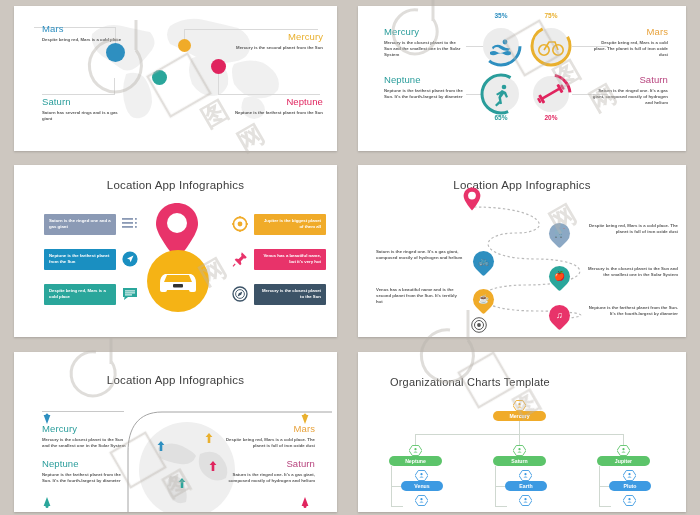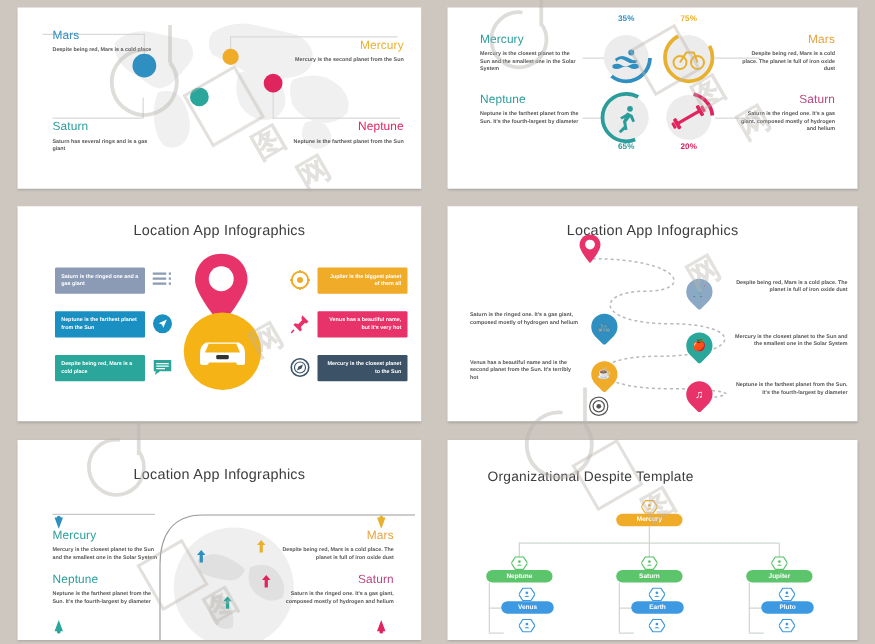--- a/index.html
+++ b/index.html
@@ -401,21 +401,21 @@
     </div>
     <div style="position:absolute;right:28px;top:142px;width:8px;height:11px">
       <svg viewBox="0 0 8 11">
           <path d="M4 0 L0.6 9 H7.4z" fill="#e0245e"></path>
           <circle cx="4" cy="9.4" r="1.5" fill="#e0245e"></circle>
         </svg>
     </div>
   </div>
 
   <div class="slide s6">
-    <div class="ttl ttl-left" style="top:24px;left:32px;right:auto;font-size:11px">Organizational Despite Template</div>
+    <div class="ttl ttl-left" style="top:24px;left:32px;right:auto;font-size:11px">Organizational Charts Template</div>
 
     <svg class="hex" style="left:155px;top:48px" viewBox="0 0 13 11">
       <path d="M3.3.5h6.4l3.3 5-3.3 5H3.3L0 5.5z" fill="#fff" stroke="#f0ab29" stroke-width="0.9"></path>
       <circle cx="6.5" cy="4.2" r="1.1" fill="#f0ab29"></circle>
         <path d="M4.4 7.6 q2.1-2 4.2 0z" fill="#f0ab29"></path>
     </svg>
     <div class="node" style="left:135px;top:59px;width:53px;background:#f0ab29">Mercury</div>
 
     <div class="orgline" style="left:161px;top:69px;width:1px;height:14px"></div>
     <div class="orgline" style="left:57px;top:82px;width:208px;height:1px"></div>

